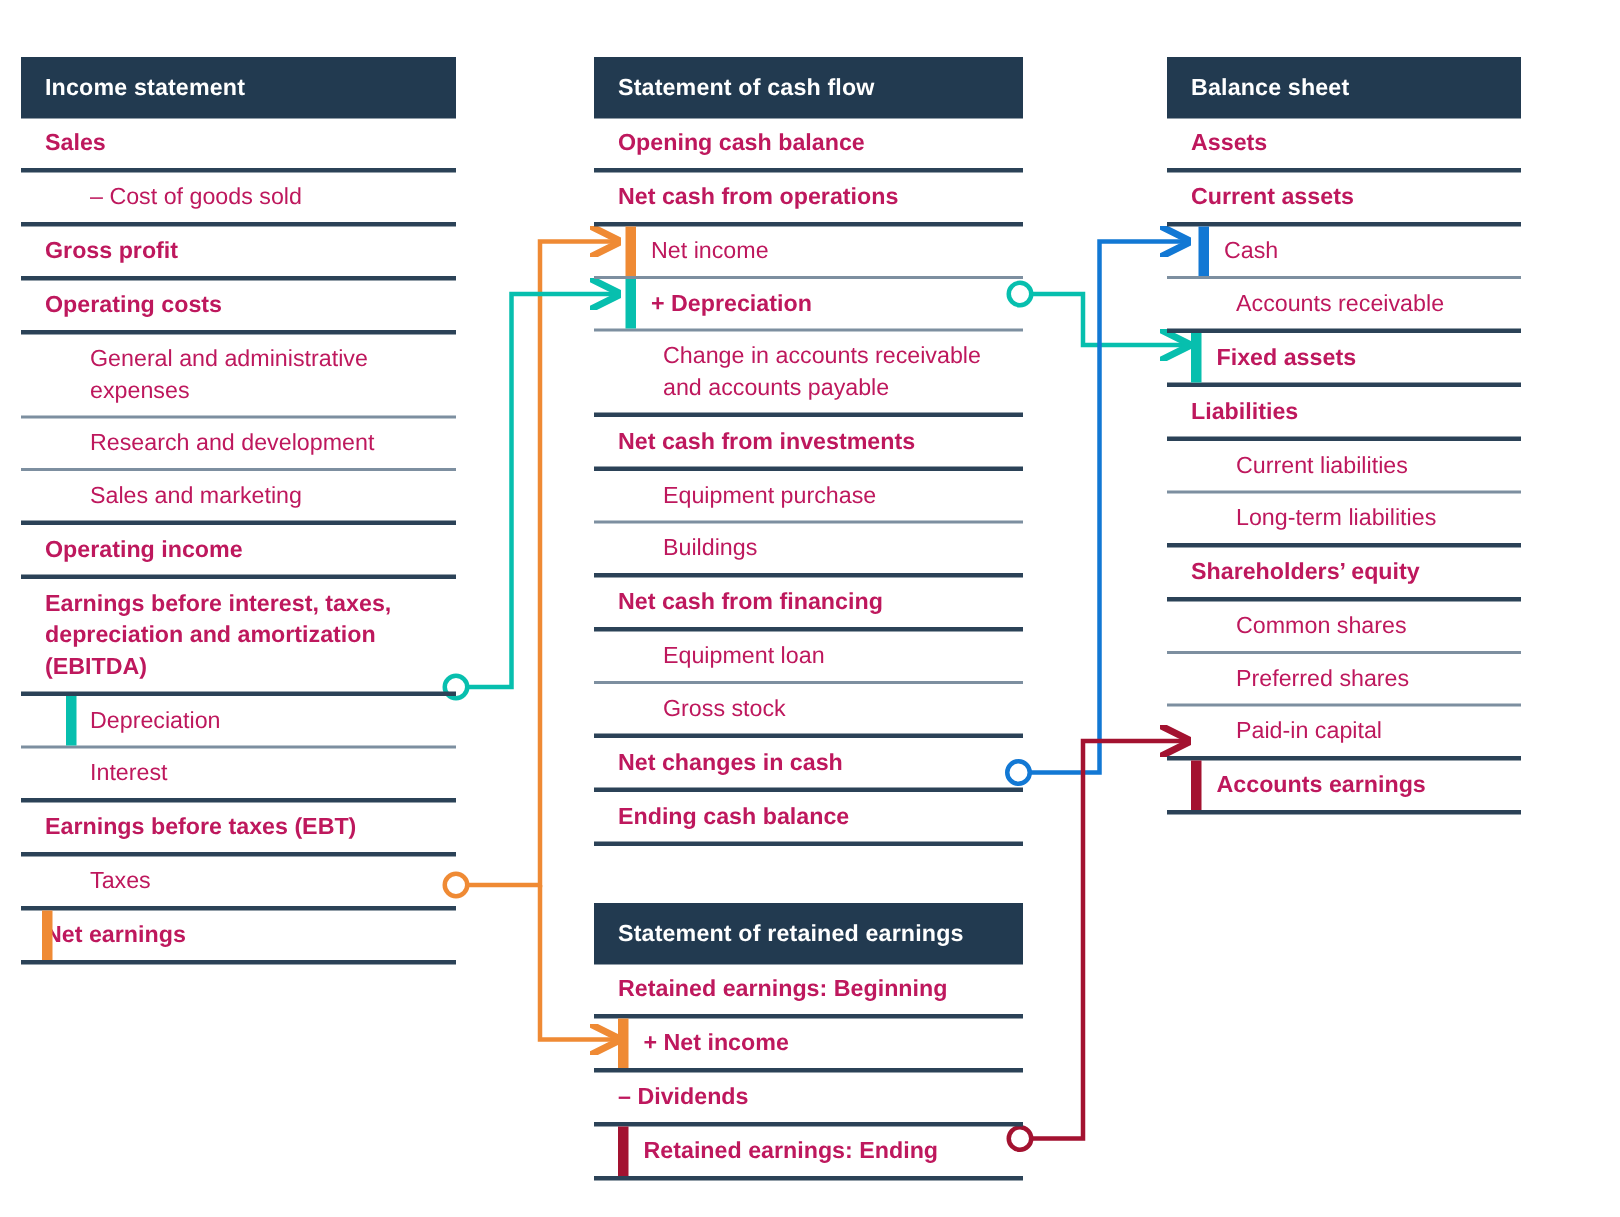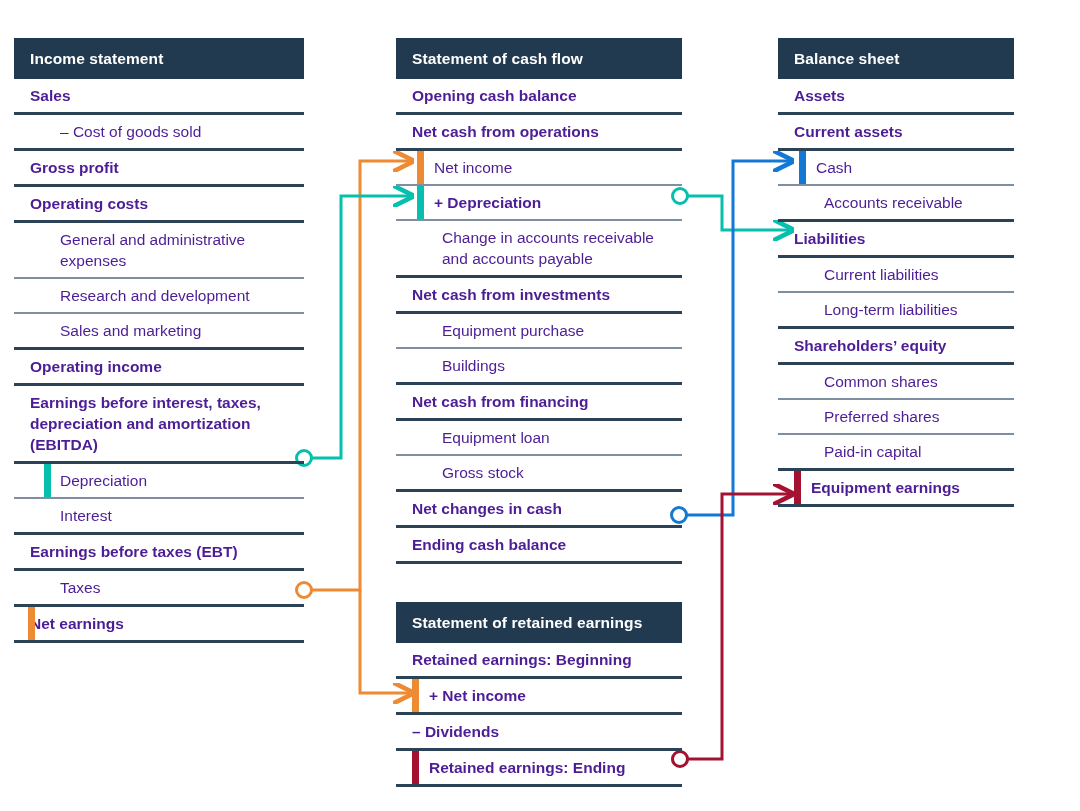--- a/index.html
+++ b/index.html
@@ -35,21 +35,21 @@
     height: 41px;
     line-height: 19px;
   }
   .rows { position: relative; }
 
   .row {
     position: relative;
     box-sizing: border-box;
     display: flex;
     align-items: flex-end;
-    color: #4c1d95;
+    color: #be185d;
     font-size: 15.5px;
     min-height: 33px;
   }
   .row .row-label {
     display: block;
     line-height: 21px;
     padding: 6px 0 6px 0;
   }
 
   
@@ -280,20 +280,24 @@
 
       <div class="row lvl1" style="min-height:35px; padding-left:38px;">
         <span class="accent blue" style="left:21px;"></span>
         <span class="row-label">Cash</span>
       </div>
 
       <div class="row lvl1 dark-rule">
         <span class="row-label">Accounts receivable</span>
       </div>
 
+      <div class="row lvl0" style="min-height:35px; padding-left:33px;">
+        <span class="accent teal" style="left:16px;"></span>
+        <span class="row-label">Fixed assets</span>
+      </div>
 
       <div class="row lvl0">
         <span class="row-label">Liabilities</span>
       </div>
 
       <div class="row lvl1">
         <span class="row-label">Current liabilities</span>
       </div>
 
       <div class="row lvl1 dark-rule">
@@ -311,21 +315,21 @@
       <div class="row lvl1">
         <span class="row-label">Preferred shares</span>
       </div>
 
       <div class="row lvl1 dark-rule">
         <span class="row-label">Paid-in capital</span>
       </div>
 
       <div class="row lvl0" style="min-height:35px; padding-left:33px;">
         <span class="accent red" style="left:16px;"></span>
-        <span class="row-label">Equipment earnings</span>
+        <span class="row-label">Accounts earnings</span>
       </div>
 
     </div>
   </div>
 
   <div class="panel" style="left:396px; top:602px; width:286px;">
     <div class="panel-header">Statement of retained earnings</div>
     <div class="rows">
 
       <div class="row lvl0">

